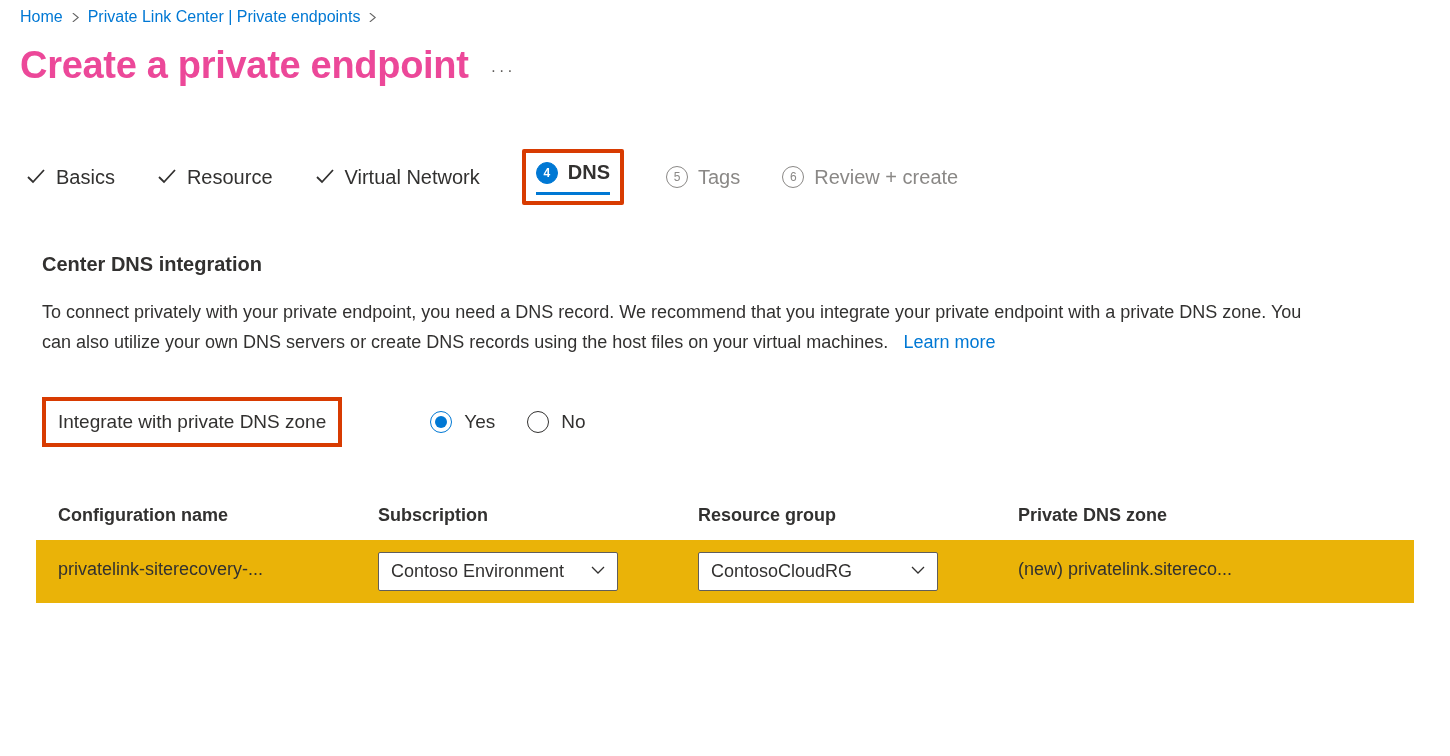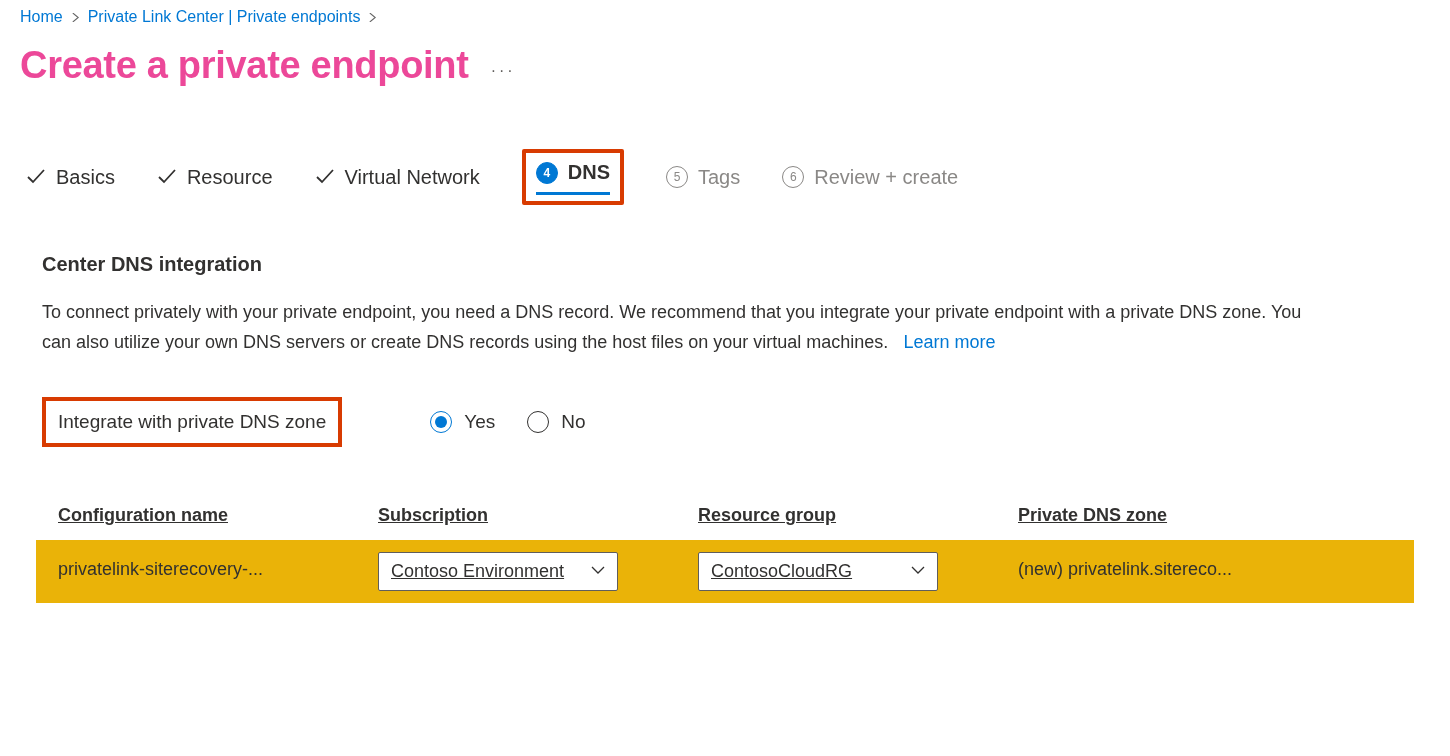--- a/index.html
+++ b/index.html
@@ -112,21 +112,21 @@
       border-radius: 50%;
       display: inline-flex; align-items: center; justify-content: center;
     }
     .radio.selected { border-color: #0078d4; }
     .radio.selected::after {
       content: '';
       width: 12px; height: 12px;
       background: #0078d4;
       border-radius: 50%;
     }
-    .table-wrap { margin: 0 16px; text-decoration: underline; }
+    .table-wrap { margin: 0 16px; }
     .tbl { width: 100%; border-collapse: collapse; font-size: 18px; }
     .tbl th {
       text-align: left;
       font-weight: 600;
       padding: 14px 22px;
     }
     .tbl td {
       padding: 12px 22px;
       background: #eab308;
     }

